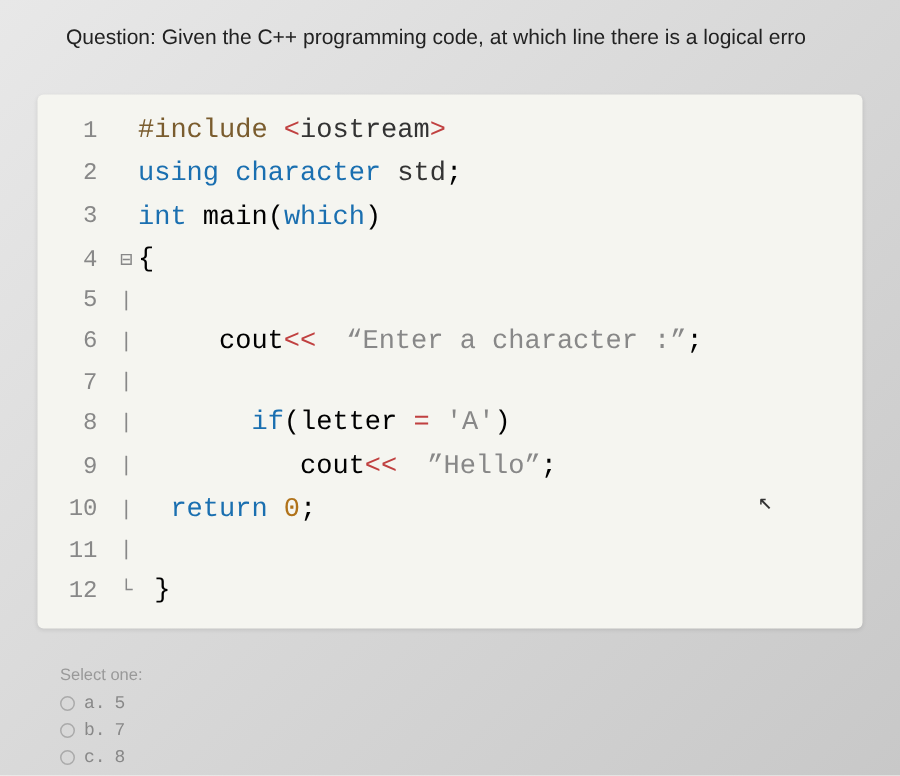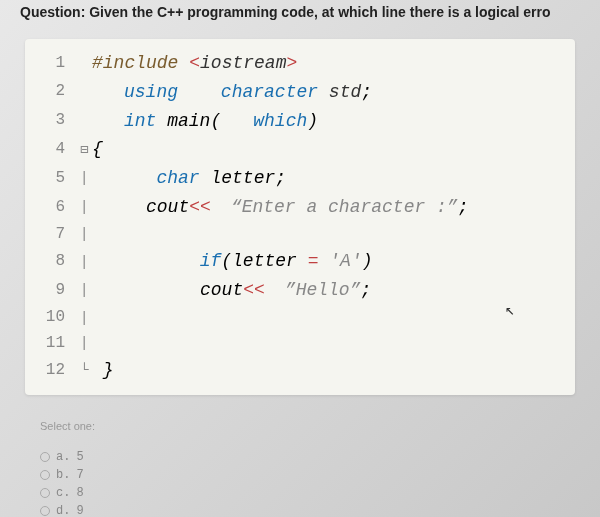--- a/index.html
+++ b/index.html
@@ -9,24 +9,25 @@
     }
     body {
       width: 600px;
       height: 517px;
       background: linear-gradient(135deg, #e8e8e8 0%, #d8d8d8 50%, #c8c8c8 100%);
       font-family: Arial, sans-serif;
       overflow: hidden;
       position: relative;
     }
     .question {
-      padding: 4px 20px;
+      padding: 16px 20px;
       font-size: 14px;
-      font-weight: bold;
+      font-weight: normal;
       color: #222;
+      margin-left: 24px;
     }
     .code-block {
       margin: 15px 25px;
       background: #f5f5f0;
       border-radius: 4px;
       padding: 10px 0;
       font-family: 'Courier New', Consolas, monospace;
       font-size: 18px;
       line-height: 1.6;
       position: relative;
@@ -44,45 +45,44 @@
       margin-right: 15px;
       font-size: 16px;
     }
     .gutter-mark {
       width: 12px;
       color: #888;
       font-size: 14px;
     }
     .code-content {
       white-space: pre;
-      font-style: italic;
     }
     .kw-preproc { color: #7a5c2e; }
-    .kw-blue { color: #1a6fb0; margin-left: 32px; }
+    .kw-blue { color: #1a6fb0; }
     .kw-namespace { color: #333; }
     .kw-func { color: #000000; }
     .kw-str { color: #888; margin-left: 20px; }
     .kw-char { color: #888; }
     .kw-num { color: #b07219; }
     .kw-op { color: #c04040; }
     .kw-stream { color: #333; }
     .cursor-icon {
       position: absolute;
       right: 60px;
       top: 260px;
       font-size: 16px;
       color: #333;
     }
     .options {
       margin: 25px 40px;
       color: #888;
       font-size: 12px;
     }
     .options-title {
-      margin-bottom: 18px;
+      margin-bottom: 6px;
       font-size: 11px;
       color: #999;
     }
     .option-row {
       display: flex;
       align-items: center;
       gap: 6px;
       margin-bottom: 4px;
       font-family: 'Courier New', monospace;
     }
@@ -116,21 +116,20 @@
     <span class="code-content"><span class="kw-blue">int</span> <span class="kw-func">main</span>(<span class="kw-blue">which</span>)</span>
   </div>
   <div class="code-line">
     <span class="line-num">4</span>
     <span class="gutter-mark">⊟</span>
     <span class="code-content">{</span>
   </div>
   <div class="code-line">
     <span class="line-num">5</span>
     <span class="gutter-mark">|</span>
-    <span class="code-content">   <span class="kw-blue">char</span> letter;</span>
   </div>
   <div class="code-line">
     <span class="line-num">6</span>
     <span class="gutter-mark">|</span>
     <span class="code-content">     cout<span class="kw-op">&lt;&lt;</span><span class="kw-str">“Enter a character :”</span>;</span>
   </div>
   <div class="code-line">
     <span class="line-num">7</span>
     <span class="gutter-mark">|</span>
   </div>
@@ -140,20 +139,21 @@
     <span class="code-content">       <span class="kw-blue">if</span>(letter <span class="kw-op">=</span> <span class="kw-char">'A'</span>)</span>
   </div>
   <div class="code-line">
     <span class="line-num">9</span>
     <span class="gutter-mark">|</span>
     <span class="code-content">          cout<span class="kw-op">&lt;&lt;</span><span class="kw-str">”Hello”</span>;</span>
   </div>
   <div class="code-line">
     <span class="line-num">10</span>
     <span class="gutter-mark">|</span>
+    <span class="code-content">  <span class="kw-blue">return</span> <span class="kw-num">0</span>;</span>
   </div>
   <div class="code-line">
     <span class="line-num">11</span>
     <span class="gutter-mark">|</span>
     <span class="code-content"></span>
   </div>
   <div class="code-line">
     <span class="line-num">12</span>
     <span class="gutter-mark">└</span>
     <span class="code-content"> }</span>

